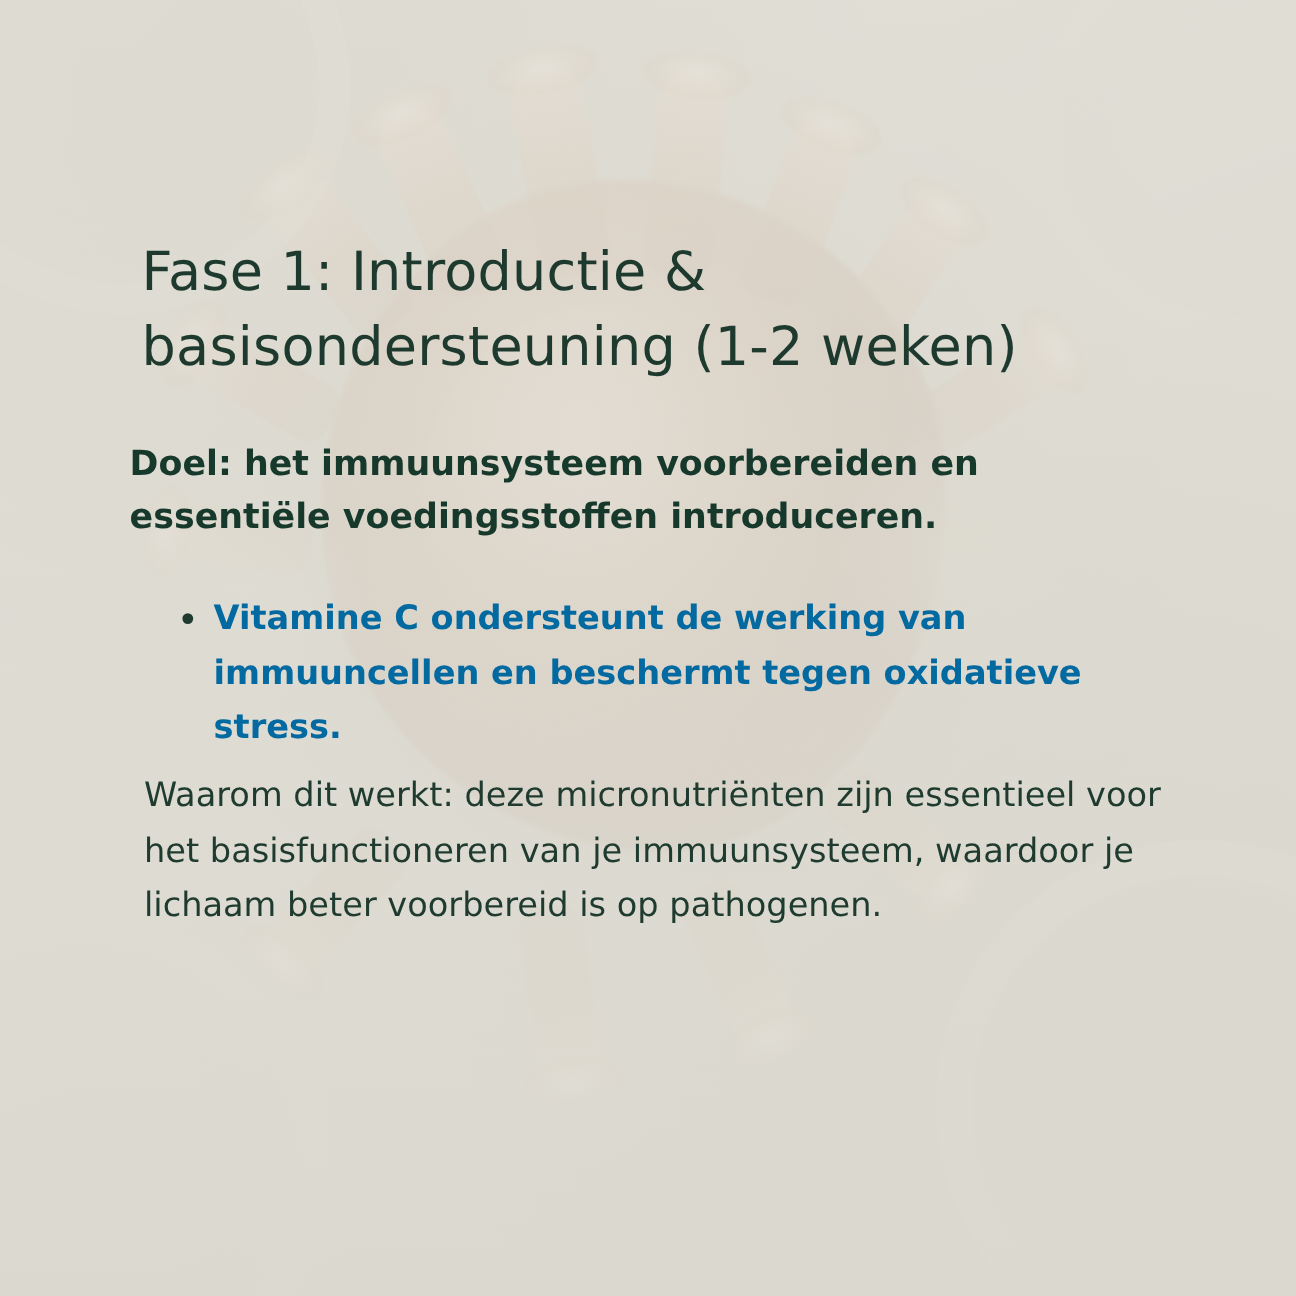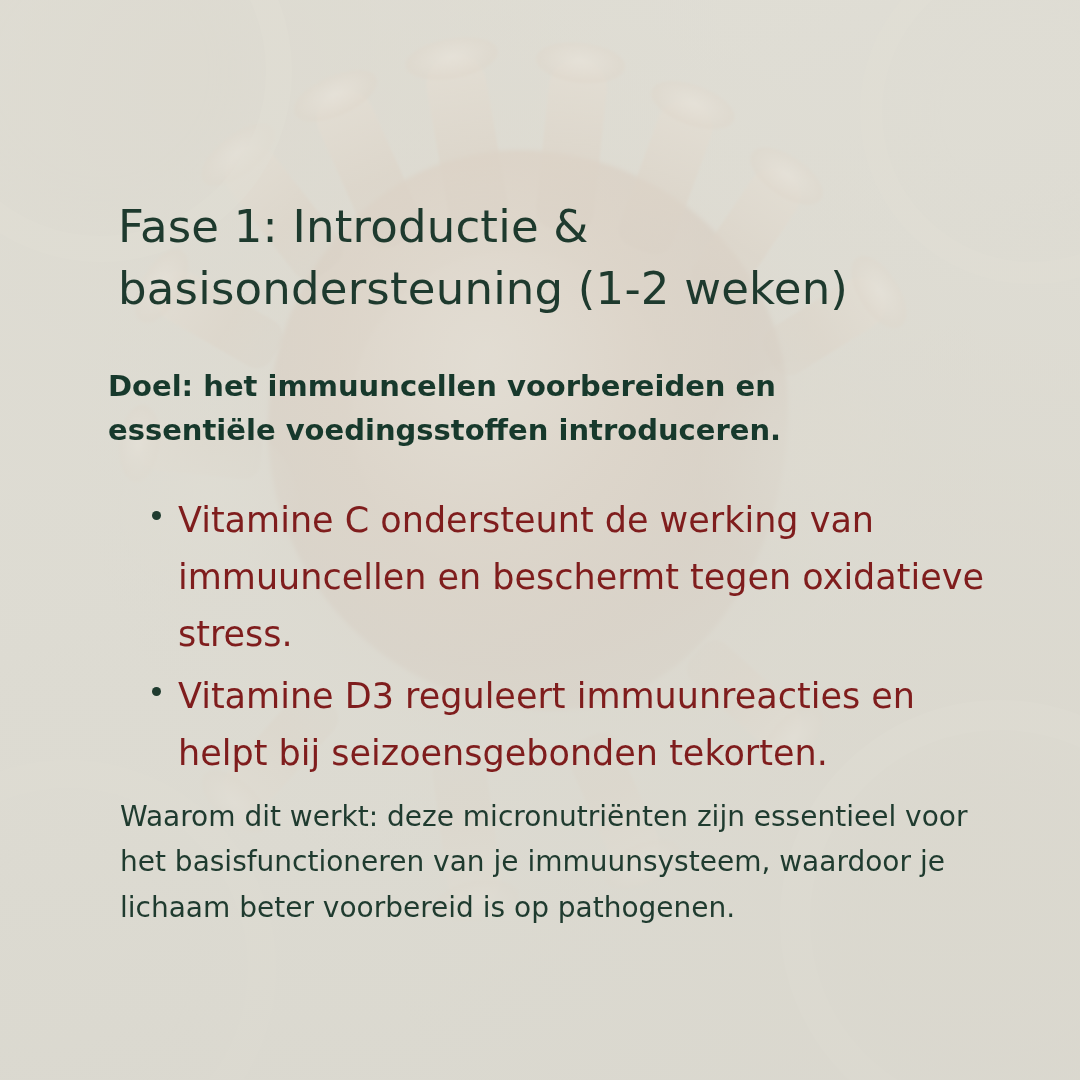--- a/index.html
+++ b/index.html
@@ -136,24 +136,24 @@
 
   .bullets {
     list-style: none;
     margin: 0 0 10px 0;
     padding: 0 0 0 42px;
     max-width: 900px;
   }
   .bullets li {
     position: relative;
     font-family: "DejaVu Sans", sans-serif;
-    font-size: 35px;
+    font-size: 28px;
     line-height: 1.62;
-    font-weight: 400;
-    color: #7f1d1d;
+    font-weight: 700;
+    color: #0369a1;
     padding-left: 28px;
     margin-bottom: 6px;
   }
   .bullets li::before {
     content: "";
     position: absolute;
     left: 2px;
     top: 19px;
     width: 9px;
     height: 9px;
@@ -202,23 +202,22 @@
     <div class="blob" style="left:120px; top:420px; width:180px; height:180px; background:radial-gradient(circle at 45% 40%, rgba(226,222,210,0.85), rgba(222,220,211,0) 70%);"></div>
     <div class="blob" style="left:700px; top:360px; width:220px; height:220px; background:radial-gradient(circle at 50% 45%, rgba(222,214,200,0.7), rgba(222,220,211,0) 72%);"></div>
 
     <div class="bg-wash"></div>
   </div>
 
   <div class="content">
 
     <h1 class="title">Fase 1: Introductie &amp; basisondersteuning (1-2 weken)</h1>
 
-    <p class="goal">Doel: het immuuncellen voorbereiden en essentiële voedingsstoffen introduceren.</p>
+    <p class="goal">Doel: het immuunsysteem voorbereiden en essentiële voedingsstoffen introduceren.</p>
 
     <ul class="bullets">
       <li>Vitamine C ondersteunt de werking van immuuncellen en beschermt tegen oxidatieve stress.</li>
-      <li>Vitamine D3 reguleert immuunreacties en helpt bij seizoensgebonden tekorten.</li>
     </ul>
 
     <p class="closing">Waarom dit werkt: deze micronutriënten zijn essentieel voor het basisfunctioneren van je immuunsysteem, waardoor je lichaam beter voorbereid is op pathogenen.</p>
 
   </div>
 </div>
 
 </body></html>

